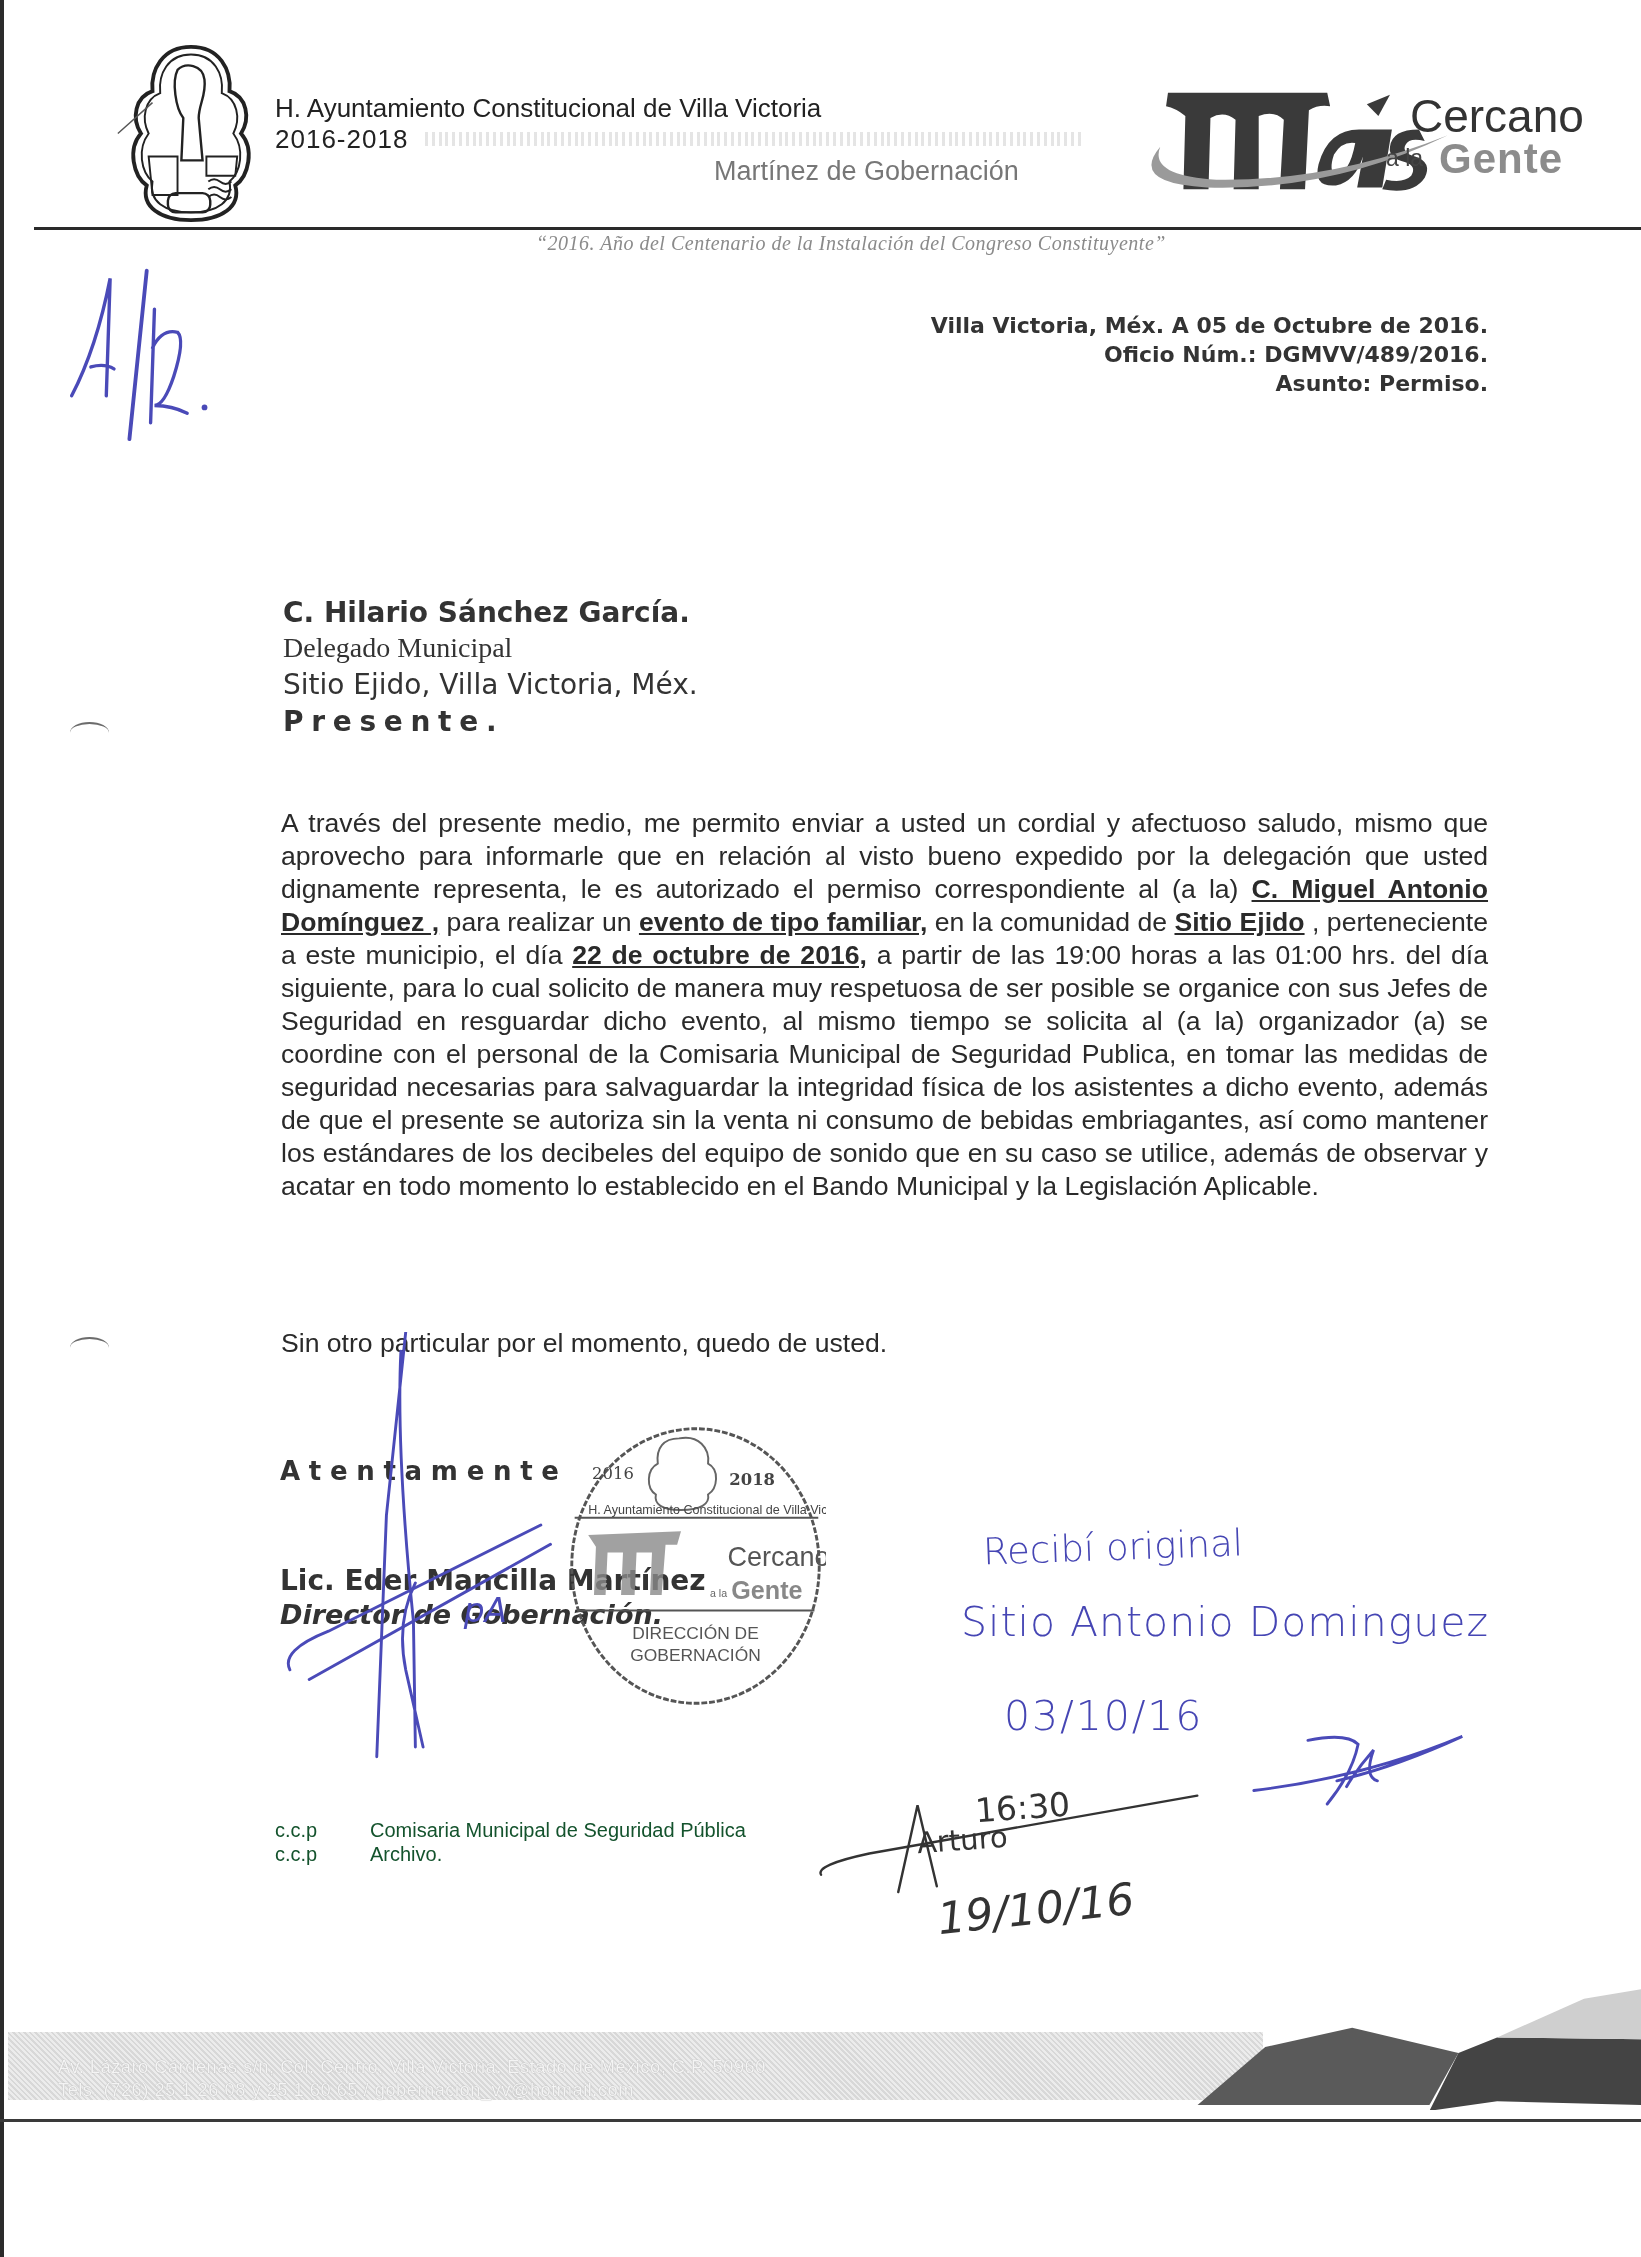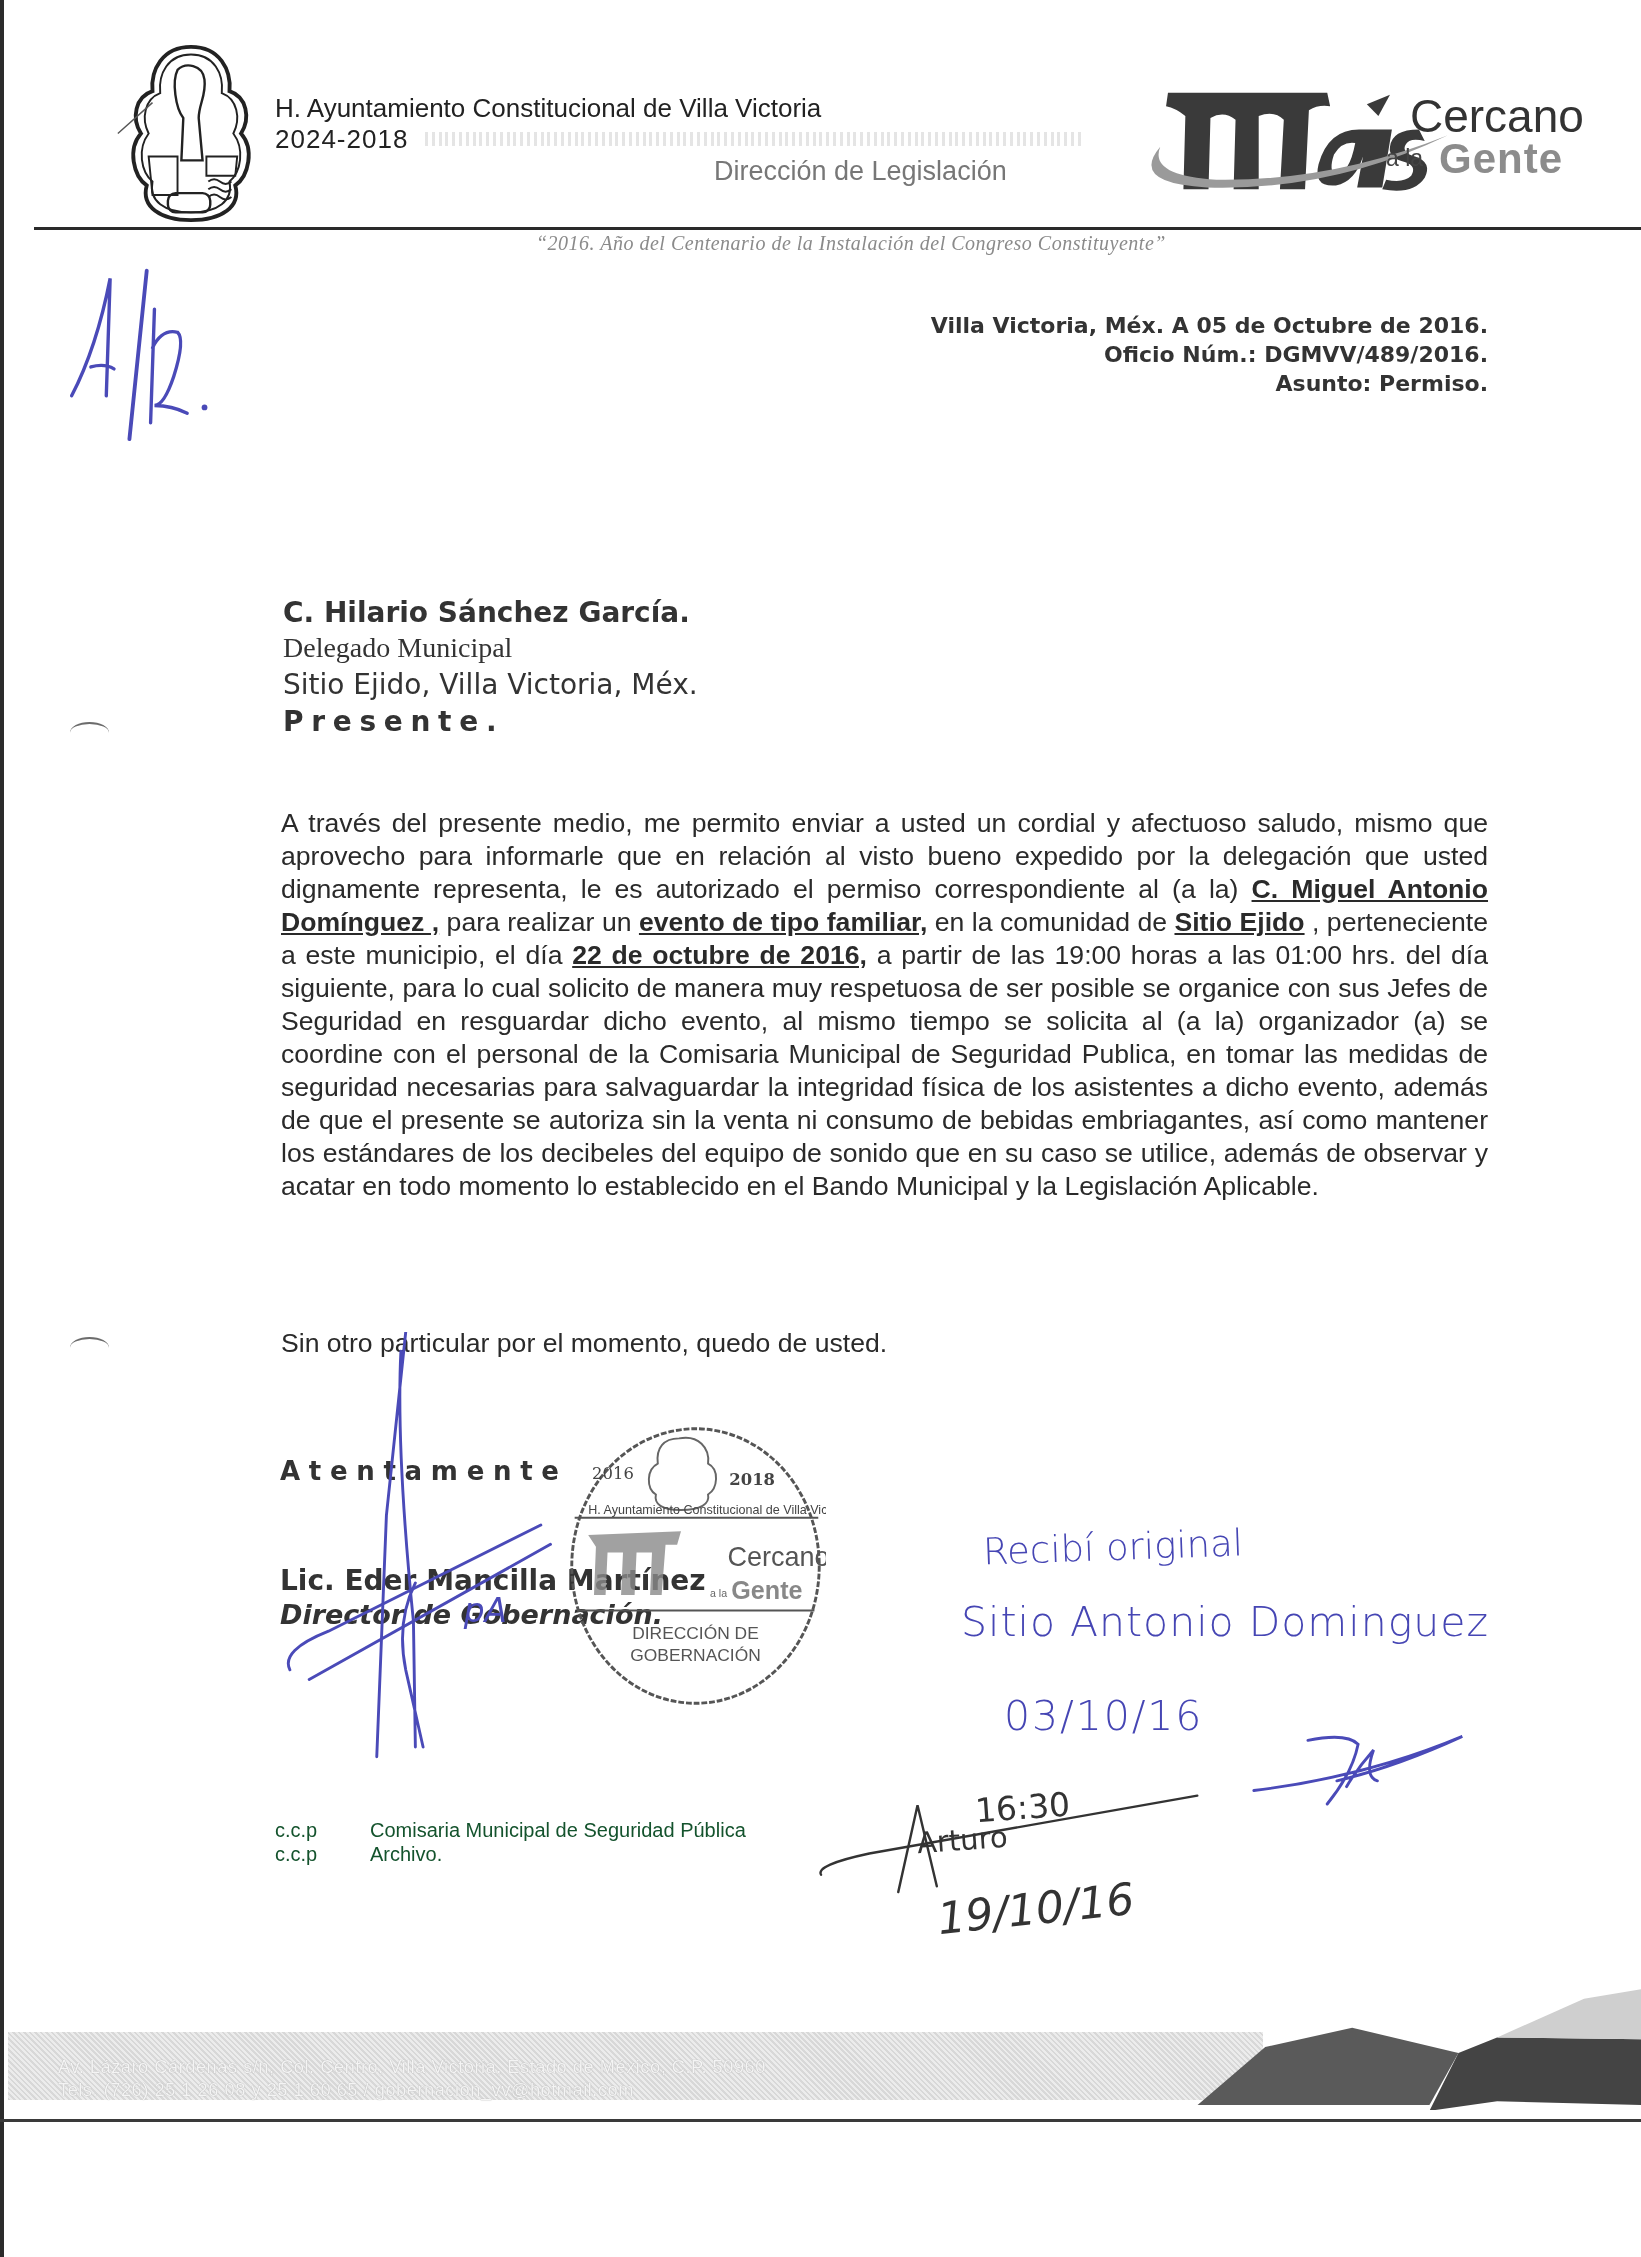--- a/index.html
+++ b/index.html
@@ -96,23 +96,23 @@
   <path d="M80 6 C110 6 122 30 120 52 C138 58 142 80 132 96 C146 112 140 140 126 150 C132 172 112 186 80 186 C48 186 28 172 34 150 C20 140 14 112 28 96 C18 80 22 58 40 52 C38 30 50 6 80 6 Z" fill="none" stroke="#222" stroke-width="4"></path>
   <path d="M80 14 C104 14 114 34 112 54 C128 60 132 80 124 96 C136 112 132 136 120 146 C124 166 108 178 80 178 C52 178 36 166 40 146 C28 136 24 112 36 96 C28 80 32 60 48 54 C46 34 56 14 80 14 Z" fill="none" stroke="#222" stroke-width="2"></path>
   <path d="M66 30 C74 22 92 24 94 40 C96 56 88 66 88 80 L92 124 L70 124 L72 80 C64 70 60 42 66 30 Z" fill="none" stroke="#222" stroke-width="2.5"></path>
   <path d="M36 120 L66 120 L66 160 L40 160 Z M96 120 L128 120 L126 140 L96 140 Z" fill="none" stroke="#222" stroke-width="2"></path>
   <path d="M98 146 q6 -5 12 0 t12 0 M98 154 q6 -5 12 0 t12 0 M98 162 q6 -5 12 0 t12 0" fill="none" stroke="#222" stroke-width="2"></path>
   <rect x="56" y="158" width="44" height="20" rx="8" fill="none" stroke="#222" stroke-width="2.5"></rect>
   <path d="M40 64 L4 96" stroke="#555" stroke-width="1.5"></path>
 </svg>
 
 <div class="abs hdr-org">H. Ayuntamiento Constitucional de Villa Victoria</div>
-<div class="abs hdr-years">2024-2018</div>
+<div class="abs hdr-years">2016-2018</div>
 <div class="abs hdr-noise"></div>
-<div class="abs hdr-dept">Dirección de Legislación</div>
+<div class="abs hdr-dept">Martínez de Gobernación</div>
 <div class="abs hdr-motto">“2016. Año del Centenario de la Instalación del Congreso Constituyente”</div>
 <div class="abs hdr-rule"></div>
 
 <svg class="abs brand" viewBox="0 0 490 115">
   <path d="M30 6 L195 6 L198 20 Q186 18 176 24 L172 106 L146 106 L150 34 Q140 24 124 30 L124 106 L98 106 L100 34 Q88 24 74 32 L72 106 L46 106 L48 30 Q38 22 28 20 Z" fill="#3a3a3a"></path>
   <path d="M228 44 Q196 44 186 80 Q180 104 204 102 Q224 98 232 72 L226 104 L252 104 L262 44 Z M224 58 Q218 90 204 90 Q196 88 202 70 Q210 56 224 58 Z" fill="#3a3a3a"></path>
   <path d="M236 18 L260 8 L248 30 Z" fill="#3a3a3a"></path>
   <path d="M290 44 Q262 44 260 62 Q258 74 276 78 Q288 82 282 92 Q274 100 256 96 L252 106 Q284 112 296 94 Q304 78 286 72 Q272 68 276 60 Q280 52 296 56 Z" fill="#3a3a3a"></path>
   <path d="M22 62 Q-10 100 70 104 Q200 108 320 50 Q200 98 80 96 Q10 92 22 62 Z" fill="#9a9a9a"></path>
 </svg>

